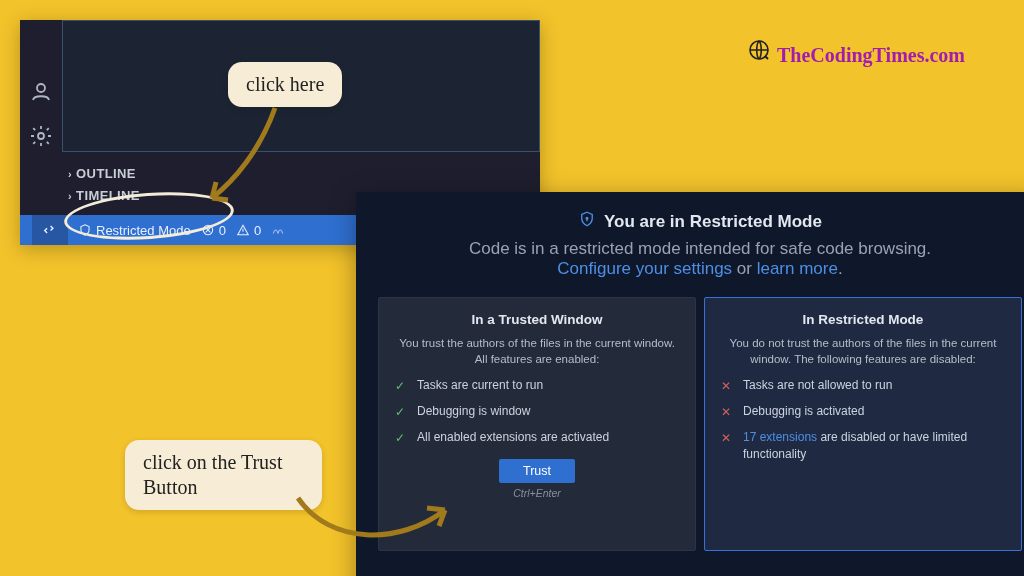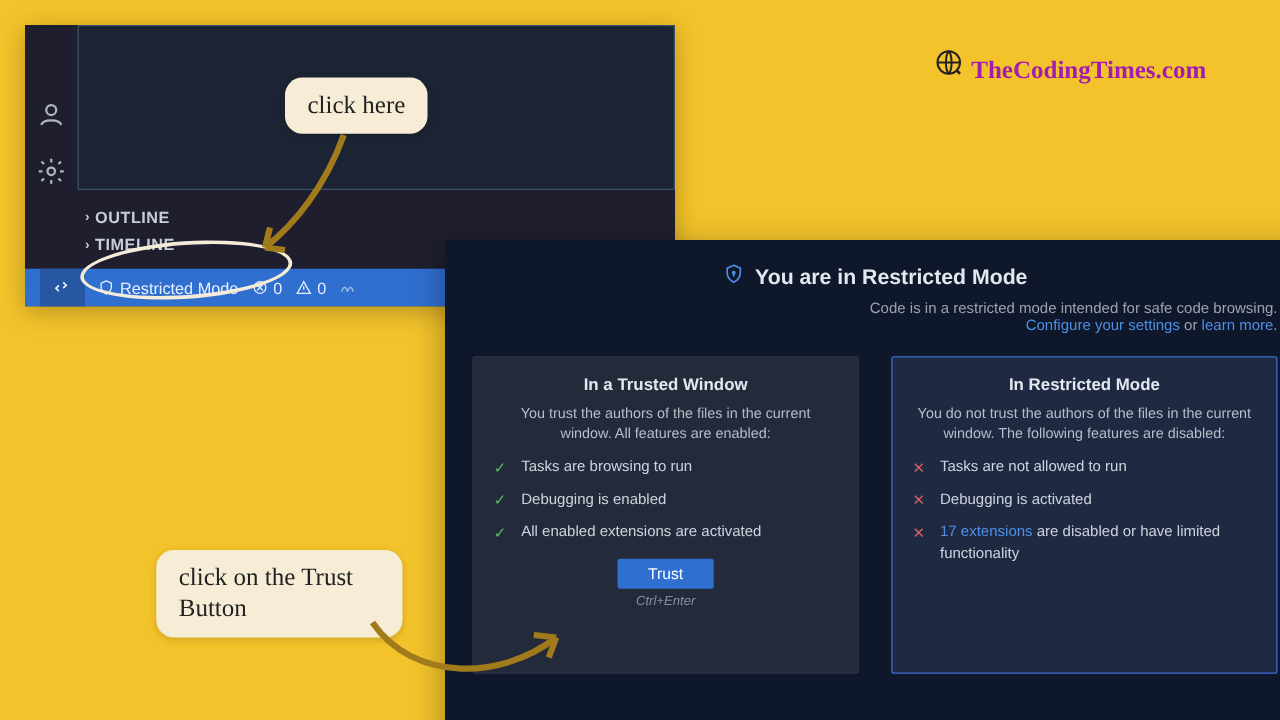--- a/index.html
+++ b/index.html
@@ -125,25 +125,25 @@
   }
   .rm-header {
     text-align: center;
     margin-bottom: 4px;
   }
   .rm-title {
     display: inline-flex; align-items: center; gap: 8px;
     color: #e3e7ef; font-size: 17px; font-weight: 600;
   }
   .rm-title svg { width: 18px; height: 18px; }
-  .rm-sub { text-align: right; font-size: 12px; color: #9aa2b1; margin-top: 6px; }
+  .rm-sub { text-align: center; font-size: 17px; color: #9aa2b1; margin-top: 6px; }
   .rm-sub .lnk { color: #4d8fe6; cursor: pointer; }
 
   .cards {
-    display: flex; gap: 26px; margin-top: 18px;
+    display: flex; gap: 8px; margin-top: 18px;
   }
   .card {
     flex: 1;
     background: #232a3a;
     border: 1px solid #2c3446;
     border-radius: 2px;
     padding: 14px 16px 16px;
     min-height: 254px;
     position: relative;
   }
@@ -270,25 +270,25 @@
       <span class="lnk">Configure your settings</span><span> or </span><span class="lnk">learn more</span><span>.</span>
     </div>
   </div>
 
   <div class="cards">
     <div class="card">
       <h3>In a Trusted Window</h3>
       <p class="lead">You trust the authors of the files in the current window. All features are enabled:</p>
       <div class="feat">
           <span class="ico ok">✓</span>
-          <span>Tasks are browsing to run</span>
+          <span>Tasks are current to run</span>
         </div>
       <div class="feat">
           <span class="ico ok">✓</span>
-          <span>Debugging is enabled</span>
+          <span>Debugging is window</span>
         </div>
       <div class="feat">
           <span class="ico ok">✓</span>
           <span>All enabled extensions are activated</span>
         </div>
       <div class="trust-wrap">
         <button class="trust-btn">Trust</button>
         <div class="trust-hint">Ctrl+Enter</div>
       </div>
     </div>

